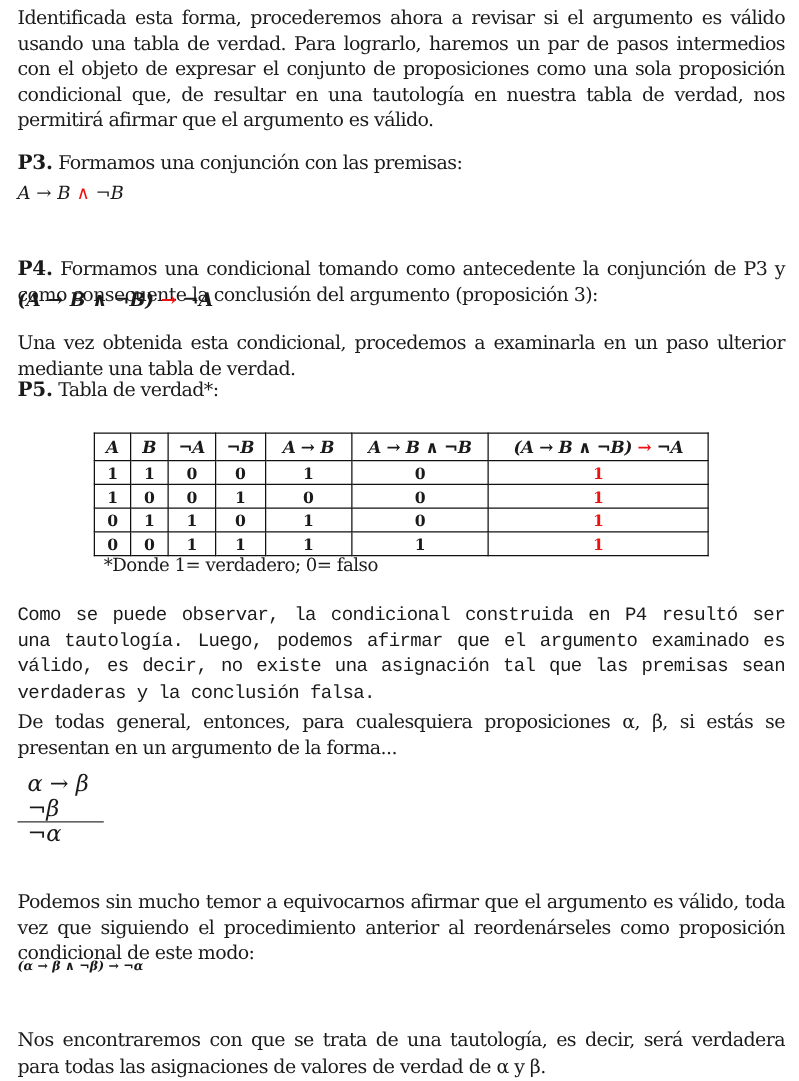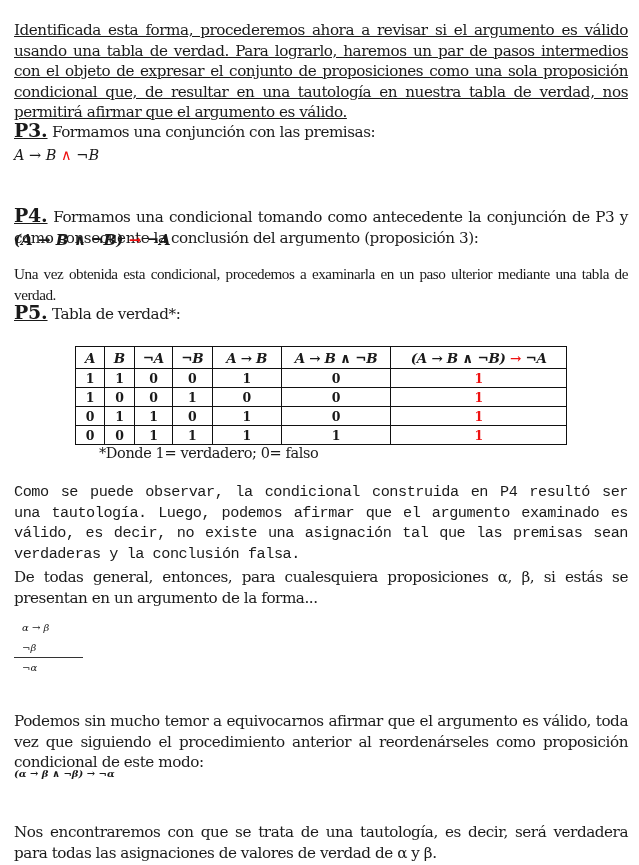--- a/index.html
+++ b/index.html
@@ -3,49 +3,49 @@
 <meta charset="utf-8">
 <style>
   html, body { margin: 0; padding: 0; background: #ffffff; }
   body {
     width: 639px; height: 865px; overflow: hidden; position: relative;
     font-family: "DejaVu Serif", "Liberation Serif", serif;
     color: #1a1a1a;
   }
   .page { position: absolute; left: 14px; top: 0; width: 614px; }
   p { margin: 0; font-size: 15.2px; line-height: 20.5px; text-align: justify; letter-spacing: -0.45px; }
-  .p1 { position: absolute; top: 20px; text-decoration: underline; }
-  .step { font-weight: bold; font-size: 19px; letter-spacing: -0.2px; text-decoration: underline; }
+  .p1 { position: absolute; top: 4px; }
+  .step { font-weight: bold; font-size: 16px; letter-spacing: -0.2px; }
   .p3 { position: absolute; top: 120px; }
   .f3 { position: absolute; top: 147px; font-family: "DejaVu Serif", serif; font-style: italic; font-size: 14.5px; }
   .p4 { position: absolute; top: 180px; margin-top: 25px; }
   .f4 { position: absolute; top: 231px; font-weight: bold; font-style: italic; font-size: 15px; }
-  .p5 { position: absolute; top: 264px; font-family: Liberation Serif, serif; }
+  .p5 { position: absolute; top: 264px; }
   .p6 { position: absolute; top: 302px; }
   .red { color: #ee1111; }
   .math { }
   .upright { font-style: normal; }
 
   table.tt {
     position: absolute; left: 61px; top: 346px;
     border-collapse: collapse; width: 492px;
     font-family: "DejaVu Serif", serif;
   }
   table.tt th, table.tt td {
     border: 1px solid #111; text-align: center; padding: 0; height: 18px;
     font-size: 13px; letter-spacing: -0.3px;
   }
   table.tt th { font-weight: bold; font-style: italic; font-size: 13.5px; height: 21px; }
   table.tt td { font-weight: bold; font-size: 12.5px; height: 18px; }
   table.tt td.red { color: #ee1111; }
-  .note { position: absolute; left: 85px; top: 445px; font-size: 14.5px; letter-spacing: -0.4px; }
+  .note { position: absolute; left: 69px; top: 445px; font-size: 14.5px; letter-spacing: -0.4px; }
 
   .p7 { position: absolute; top: 482px; font-family: Liberation Mono, monospace; }
   .p8 { position: absolute; top: 567px; }
-  .arg { position: absolute; left: 8px; top: 617px; font-style: italic; font-size: 10px; line-height: 21px; }
+  .arg { position: absolute; left: 8px; top: 617px; font-style: italic; font-size: 18px; line-height: 21px; }
   .arg .line { position: absolute; left: -8px; top: 40px; width: 69px; border-top: 1px solid #333; }
   .arg div.row { height: 20px; }
   .p9 { position: absolute; top: 711px; }
   .f9 { position: absolute; top: 768px; font-weight: bold; font-style: italic; font-size: 10px; }
   .p10 { position: absolute; top: 822px; }
 </style>
 </head>
 <body>
 
 <div class="page">

